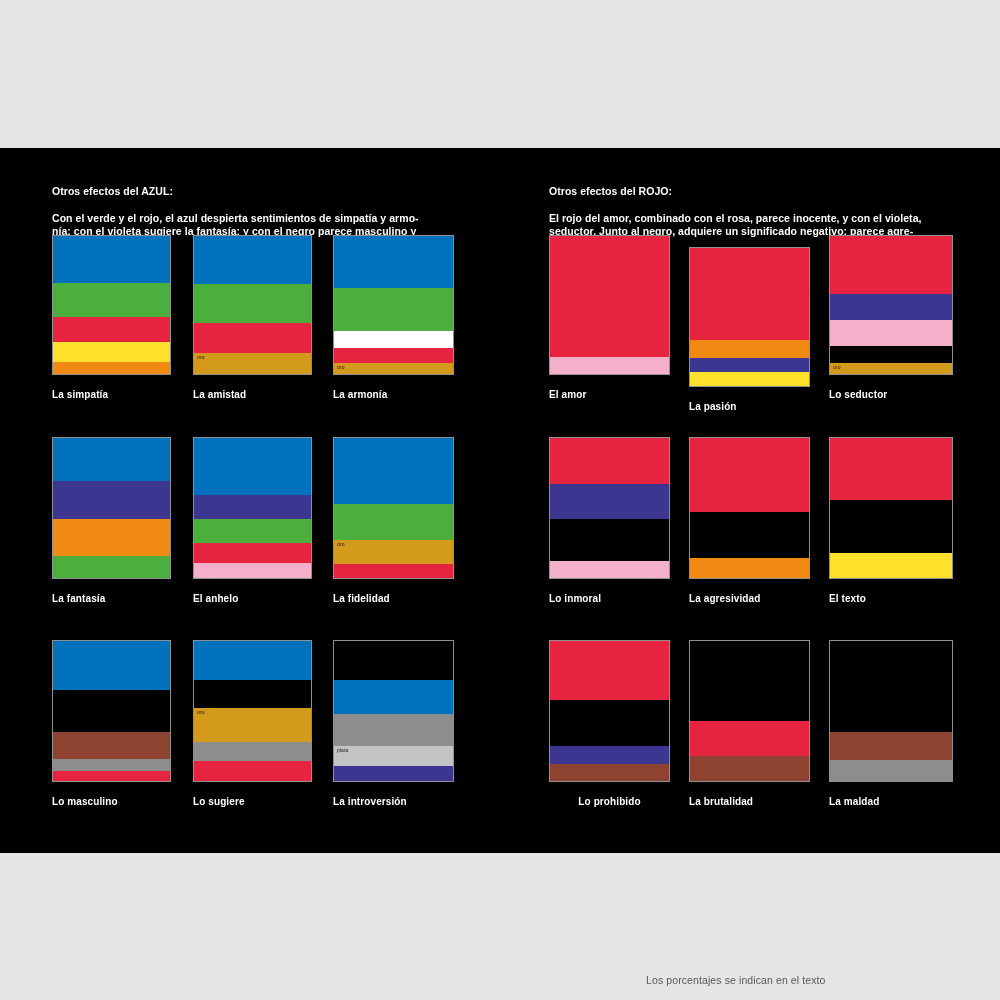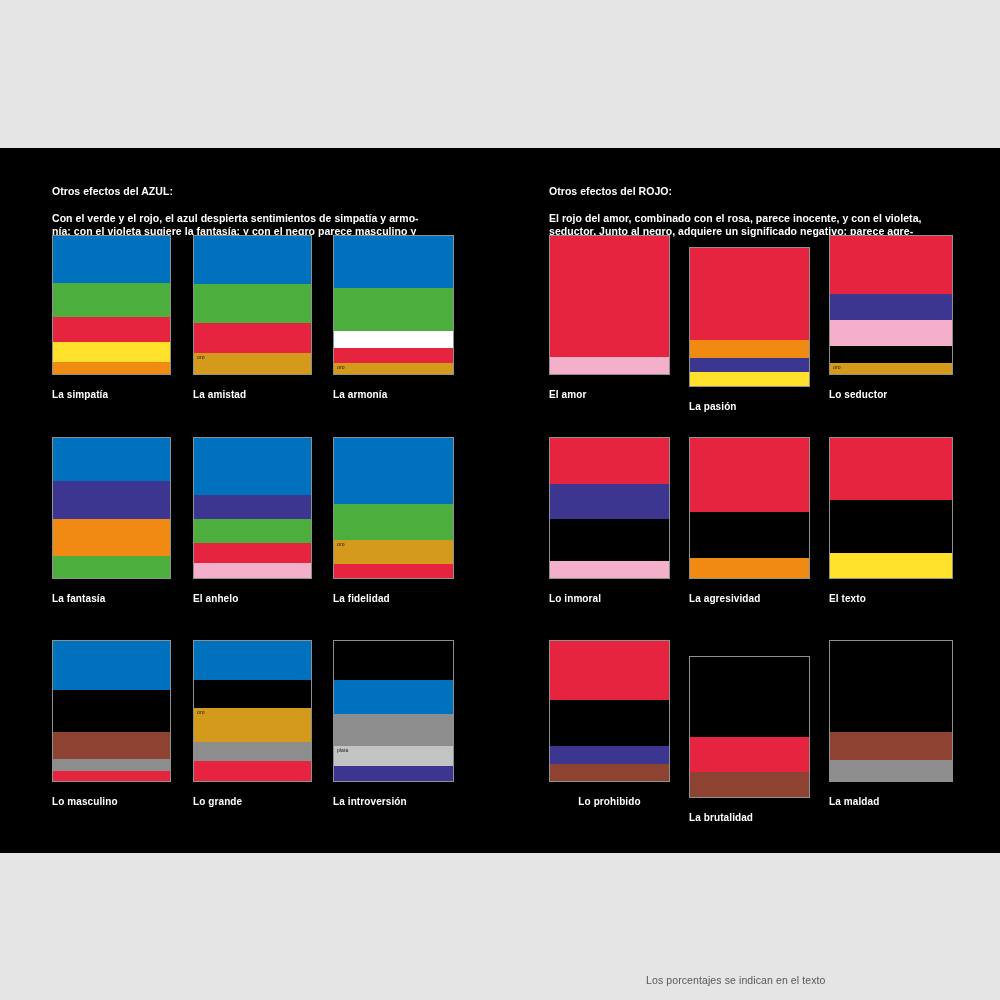--- a/index.html
+++ b/index.html
@@ -166,21 +166,21 @@
           <div class="cell" style="left: 141px; top: 405px; width: 119px;">
             <div class="swatch" style="width: 119px; height: 142px;">
               <div class="band" style="background: rgb(0, 113, 188); height: 28%;"></div>
               <div class="band" style="background: rgb(0, 0, 0); height: 20%;"></div>
               <div class="band" style="background: rgb(211, 154, 27); height: 24%;">
                 <span class="blabel">oro</span>
               </div>
               <div class="band" style="background: rgb(141, 141, 141); height: 14%;"></div>
               <div class="band" style="background: rgb(230, 36, 64); height: 14%;"></div>
             </div>
-            <div class="caption">Lo grande</div>
+            <div class="caption">Lo sugiere</div>
           </div>
           <div class="cell" style="left: 281px; top: 405px; width: 121px;">
             <div class="swatch" style="width: 121px; height: 142px;">
               <div class="band" style="background: rgb(0, 0, 0); height: 28%;"></div>
               <div class="band" style="background: rgb(0, 113, 188); height: 24%;"></div>
               <div class="band" style="background: rgb(141, 141, 141); height: 23%;"></div>
               <div class="band" style="background: rgb(194, 196, 196); height: 14%;">
                 <span class="blabel">plata</span>
               </div>
               <div class="band" style="background: rgb(61, 54, 145); height: 11%;"></div>
@@ -253,21 +253,21 @@
           </div>
           <div class="cell" style="left: 0px; top: 405px; width: 121px; text-align: center;">
             <div class="swatch" style="width: 121px; height: 142px;">
               <div class="band" style="background: rgb(230, 36, 64); height: 42%;"></div>
               <div class="band" style="background: rgb(0, 0, 0); height: 33%;"></div>
               <div class="band" style="background: rgb(61, 54, 145); height: 13%;"></div>
               <div class="band" style="background: rgb(142, 67, 50); height: 12%;"></div>
             </div>
             <div class="caption">Lo prohibido</div>
           </div>
-          <div class="cell" style="left: 140px; top: 421px; width: 121px;">
+          <div class="cell" style="left: 140px; top: 405px; width: 121px;">
             <div class="swatch" style="width: 121px; height: 142px;">
               <div class="band" style="background: rgb(0, 0, 0); height: 57%;"></div>
               <div class="band" style="background: rgb(230, 36, 64); height: 25%;"></div>
               <div class="band" style="background: rgb(142, 67, 50); height: 18%;"></div>
             </div>
             <div class="caption">La brutalidad</div>
           </div>
           <div class="cell" style="left: 280px; top: 405px; width: 124px;">
             <div class="swatch" style="width: 124px; height: 142px;">
               <div class="band" style="background: rgb(0, 0, 0); height: 65%;"></div>

